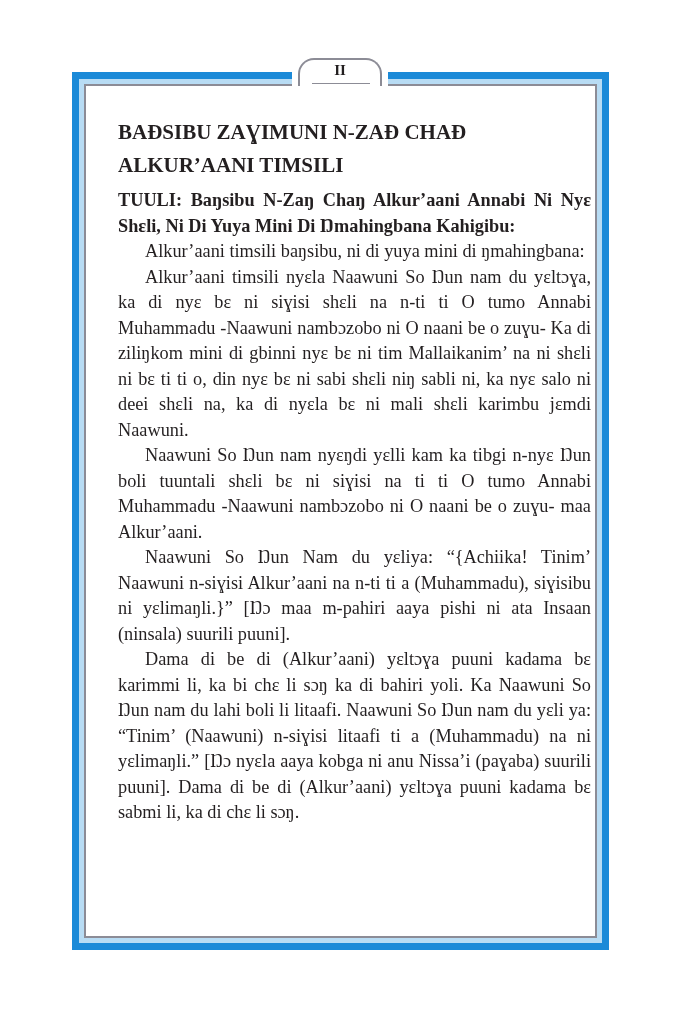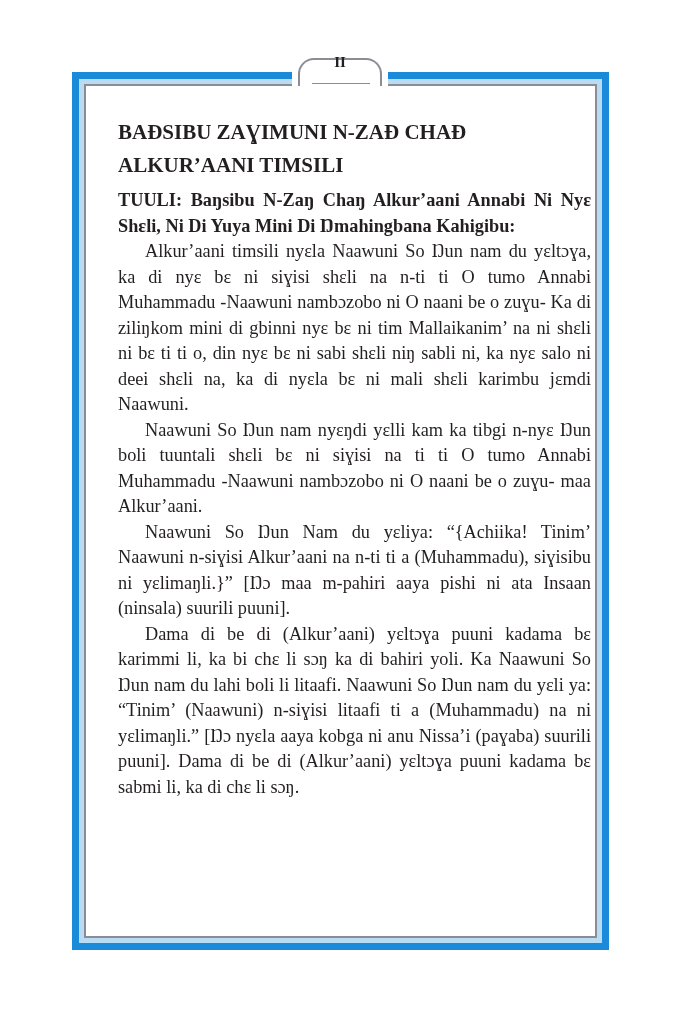--- a/index.html
+++ b/index.html
@@ -8,21 +8,21 @@
   .frame-outer { position:absolute; left:72px; top:72px; width:537px; height:878px;
                  background:#1b8ad8; box-sizing:border-box; }
   .frame-light { position:absolute; left:7px; top:7px; right:7px; bottom:7px; background:#b8dcf4; }
   .frame-gray { position:absolute; left:5px; top:5px; right:5px; bottom:5px; background:#8c8c96; }
   .frame-inner { position:absolute; left:2px; top:2px; right:2px; bottom:2px; background:#ffffff; }
   .tab { position:absolute; left:298px; top:58px; width:84px; height:28px; background:#ffffff;
          border:2px solid #8c8c96; border-bottom:none; border-radius:16px 16px 0 0; box-sizing:border-box;
          z-index:3; }
   .tab-cover { position:absolute; left:292px; top:70px; width:96px; height:16px; background:#ffffff; z-index:2; }
   .tab-line { position:absolute; left:312px; top:83px; width:58px; height:1px; background:#8c8c96; z-index:4; }
-  .page-num { position:absolute; left:298px; top:54px; width:84px; text-align:center; font-weight:bold;
+  .page-num { position:absolute; left:298px; top:62px; width:84px; text-align:center; font-weight:bold;
               font-size:15px; z-index:5; }
   .content { position:absolute; left:118px; top:116px; width:473px; }
   .title { font-weight:bold; font-size:21px; line-height:33px; margin:0 0 6px 0; }
   .heading { font-weight:bold; font-size:18.3px; line-height:25.5px; text-align:justify; margin:0; }
   p { font-size:18.3px; line-height:25.5px; text-align:justify; text-indent:27px; margin:0; }
   b { font-weight:normal; }
 </style>
 </head>
 <body>
 
@@ -40,20 +40,23 @@
 <div class="page-num">II</div>
 
 <div class="content">
   <div class="title">
     <div>BAƉSIBU ZAƔIMUNI N-ZAƉ CHAƉ</div>
     <div>ALKUR’AANI TIMSILI</div>
   </div>
   <div class="heading">TUULI: Baŋsibu N-Zaŋ Chaŋ Alkur’aani Annabi Ni Nyɛ Shɛli, Ni Di Yuya Mini Di Ŋmahingbana Kahigibu:</div>
 
   <p>
+    <span>Alkur’aani timsili baŋsibu, ni di yuya mini di ŋmahingbana:</span>
+  </p>
+  <p>
     <span>Alkur’aani timsili nyɛla Naawuni So Ŋun nam du yɛltɔɣa, ka di nyɛ bɛ ni siɣisi shɛli na n-ti ti O tumo Annabi Muhammadu -</span><b>Naawuni nambɔzobo ni O naani be o zuɣu-</b><span> Ka di ziliŋkom mini di gbinni nyɛ bɛ ni tim Mallaikanim’ na ni shɛli ni bɛ ti ti o, din nyɛ bɛ ni sabi shɛli niŋ sabli ni, ka nyɛ salo ni deei shɛli na, ka di nyɛla bɛ ni mali shɛli karimbu jɛmdi Naawuni.</span>
   </p>
   <p>
     <span>Naawuni So Ŋun nam nyɛŋdi yɛlli kam ka tibgi n-nyɛ Ŋun boli tuuntali shɛli bɛ ni siɣisi na ti ti O tumo Annabi Muhammadu -</span><b>Naawuni nambɔzobo ni O naani be o zuɣu-</b><span> maa Alkur’aani.</span>
   </p>
   <p>
     <span>Naawuni So Ŋun Nam du yɛliya: “{Achiika! Tinim’ Naawuni n-siɣisi Alkur’aani na n-ti ti a (Muhammadu), siɣisibu ni yɛlimaŋli.}” [Ŋɔ maa m-pahiri aaya pishi ni ata Insaan (ninsala) suurili puuni].</span>
   </p>
   <p>
     <span>Dama di be di (Alkur’aani) yɛltɔɣa puuni kadama bɛ karimmi li, ka bi chɛ li sɔŋ ka di bahiri yoli. Ka Naawuni So Ŋun nam du lahi boli li litaafi. Naawuni So Ŋun nam du yɛli ya: “Tinim’ (Naawuni) n-siɣisi litaafi ti a (Muhammadu) na ni yɛlimaŋli.” [Ŋɔ nyɛla aaya kobga ni anu Nissa’i (paɣaba) suurili puuni]. Dama di be di (Alkur’aani) yɛltɔɣa puuni kadama bɛ sabmi li, ka di chɛ li sɔŋ.</span>

